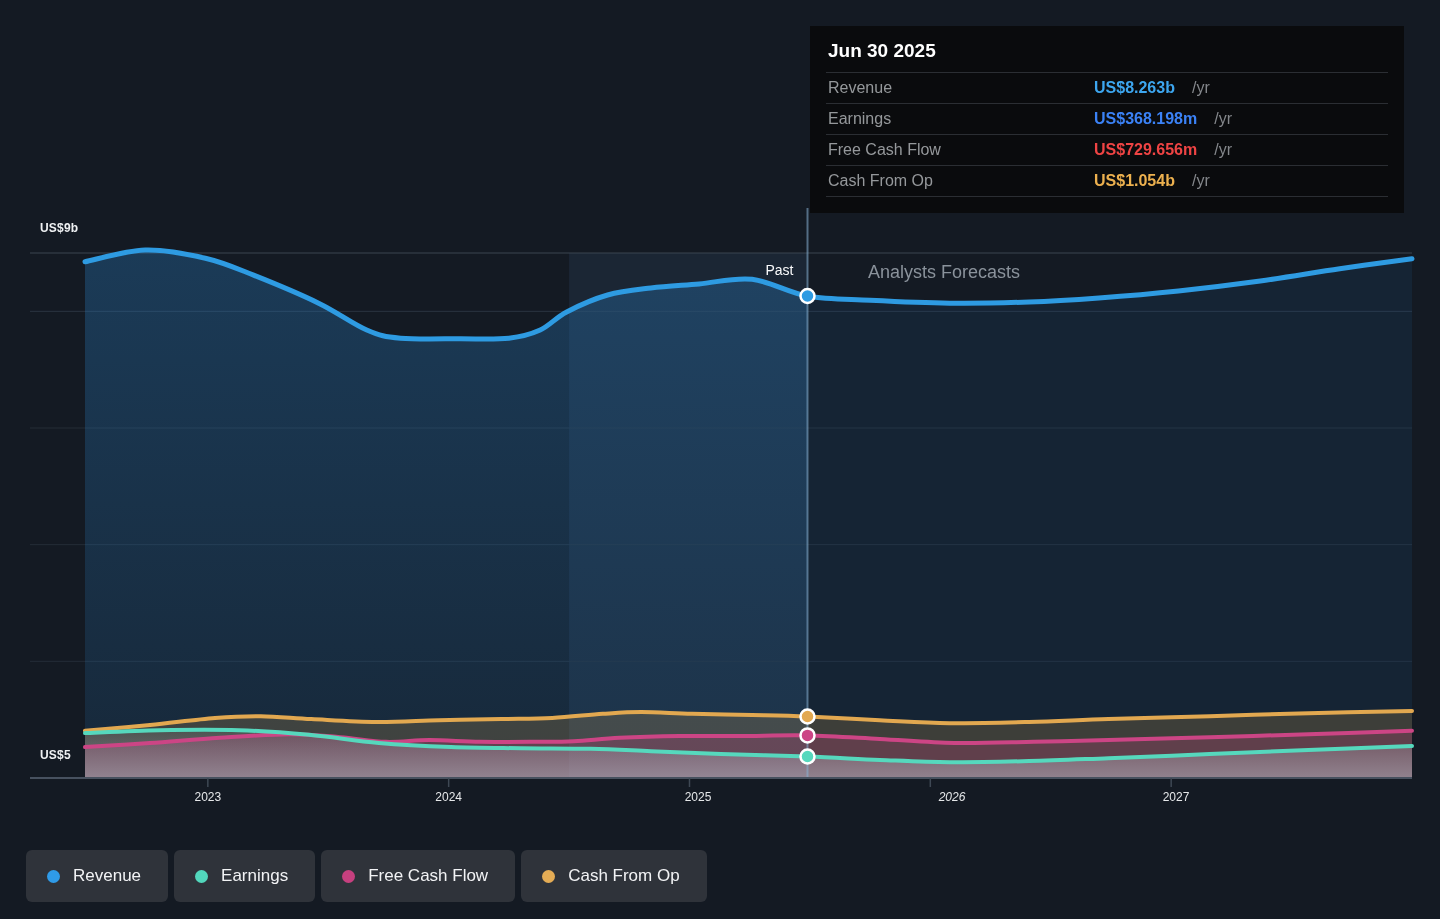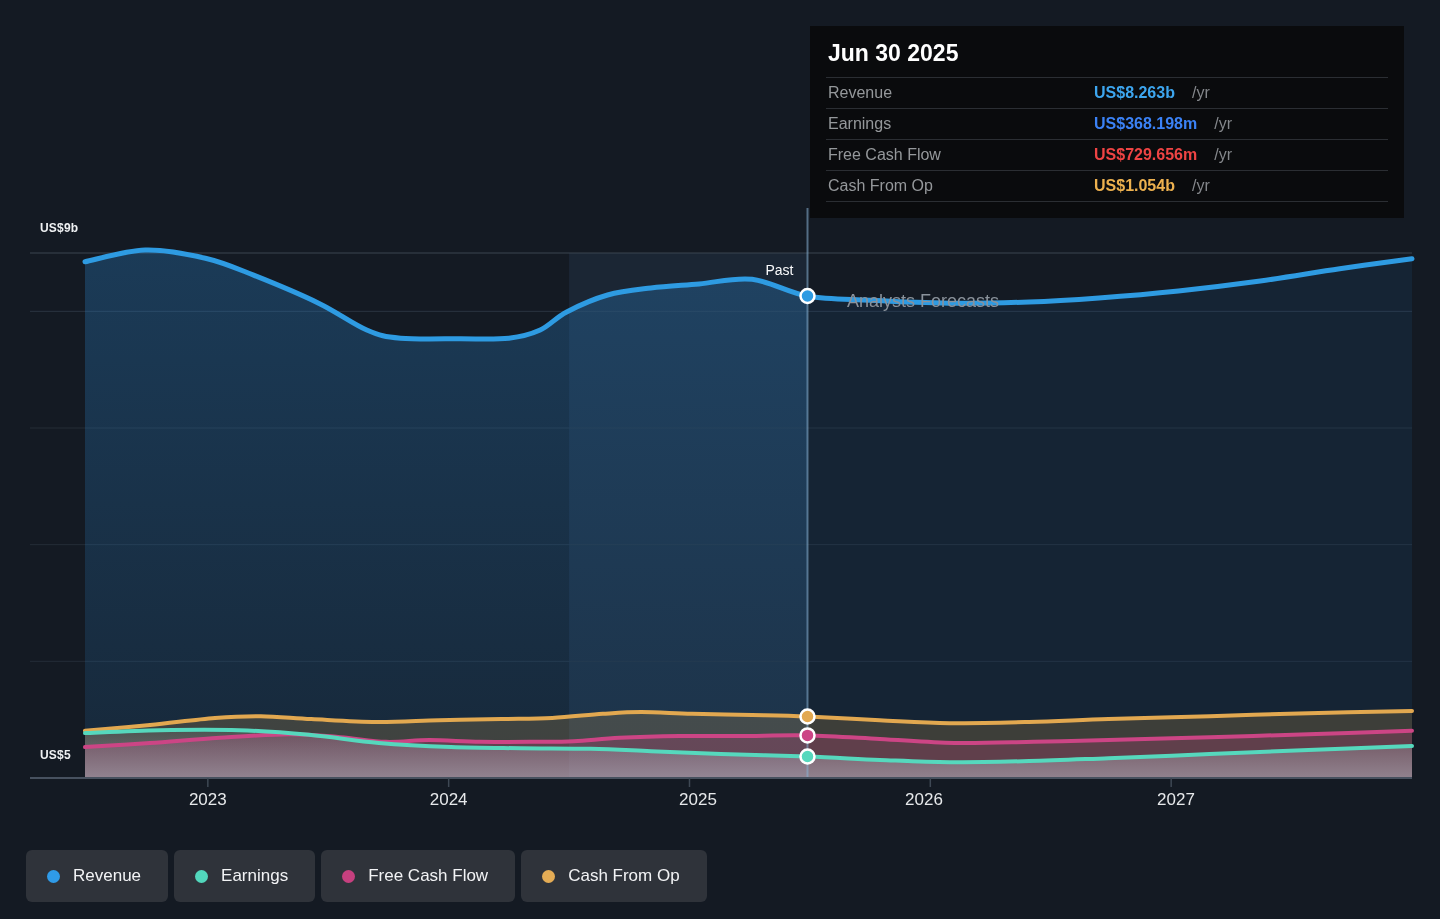--- a/index.html
+++ b/index.html
@@ -8,30 +8,30 @@
     background:#151A23;
     font-family:"Liberation Sans",sans-serif;
     overflow:hidden;position:relative;
   }
   .screen{position:absolute;inset:0;width:1440px;height:919px;background:#141A23;}
   .chart-layer{position:absolute;inset:0;z-index:1;}
   .chart-label{position:absolute;z-index:2;white-space:nowrap;}
   .y-label{left:40px;color:#EFF1F3;font-size:12px;font-weight:bold;letter-spacing:.2px;}
   .y-max{top:221px;}
   .y-zero{top:748px;}
-  .x-tick{top:790px;color:#E6E8EA;font-size:17px;transform:translateX(-50%);}
+  .x-tick{top:790px;color:#E6E8EA;font-size:12px;transform:translateX(-50%);}
   .past-label{top:262px;color:#FAFBFC;font-size:14px;transform:translateX(-100%);}
   .forecast-label{top:262px;color:#8A929B;font-size:18px;}
 
   
   .tooltip{
     position:absolute;left:810px;top:26px;width:594px;z-index:5;
     background:#0A0B0D;color:#fff;box-sizing:border-box;padding-bottom:16px;
   }
-  .tt-title{font-size:23px;font-weight:bold;padding:14px 10px 10px 18px;}
+  .tt-title{font-size:19px;font-weight:bold;padding:14px 10px 10px 18px;}
   .tt-rows{margin:0 16px;border-bottom:1px solid #2B2E33;}
   .tt-row{display:flex;align-items:center;height:30px;border-top:1px solid #2B2E33;font-size:16px;padding-left:2px;}
   .tt-label{color:#95989B;width:266px;flex:none;}
   .tt-value{font-weight:bold;}
   .tt-suffix{color:#84878B;margin-left:17px;}
 
   
   .legend{position:absolute;left:26px;top:850px;display:flex;gap:6px;z-index:3;}
   .legend-pill{
     height:52px;display:flex;align-items:center;gap:13px;
@@ -100,25 +100,25 @@
           <circle cx="807.5045372050829" cy="716.517018" r="7" fill="#E2A850" stroke="#FFFFFF" stroke-width="2.5"></circle>
         </g>
       </svg>
   </div>
 
   <div class="chart-label y-label y-max">US$9b</div>
   <div class="chart-label y-label y-zero">US$5</div>
   <div class="chart-label x-tick" style="left: 207.826px;">2023</div>
   <div class="chart-label x-tick" style="left: 448.661px;">2024</div>
   <div class="chart-label x-tick" style="left: 698px;">2025</div>
-  <div class="chart-label x-tick" style="left: 924px;">2026</div>
+  <div class="chart-label x-tick" style="left: 952px; font-style: italic;">2026</div>
   <div class="chart-label x-tick" style="left: 1176px;">2027</div>
 
   <div class="chart-label past-label" id="past-label" style="left: 793.505px;">Past</div>
-  <div class="chart-label forecast-label" id="forecast-label" style="left: 847px; margin-top: 29px;">Analysts Forecasts</div>
+  <div class="chart-label forecast-label" id="forecast-label" style="left: 868px;">Analysts Forecasts</div>
 
   <div class="tooltip">
     <div class="tt-title">Jun 30 2025</div>
     <div class="tt-rows">
       <div class="tt-row">
         <span class="tt-label">Revenue</span>
         <span class="tt-value" style="color: rgb(61, 166, 239);">US$8.263b</span>
         <span class="tt-suffix">/yr</span>
       </div>
       <div class="tt-row">

